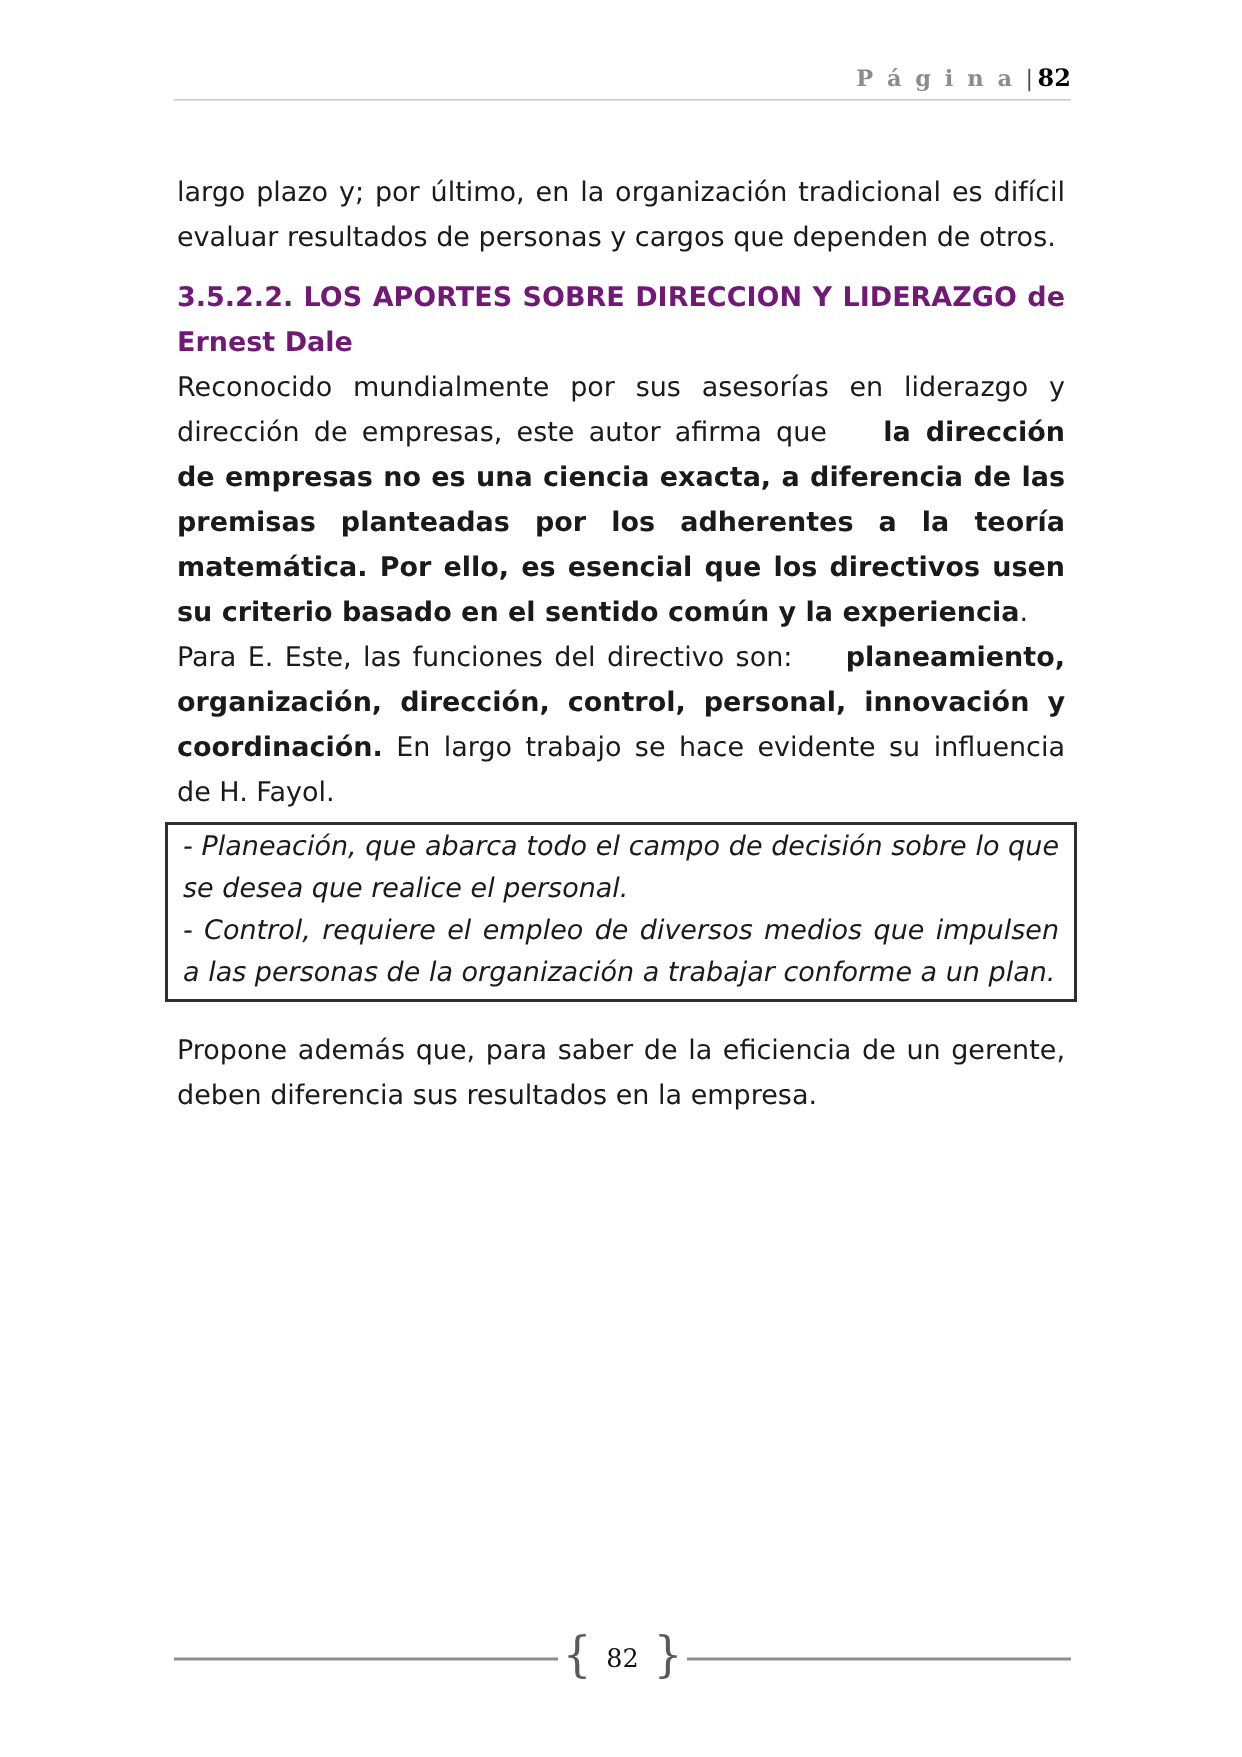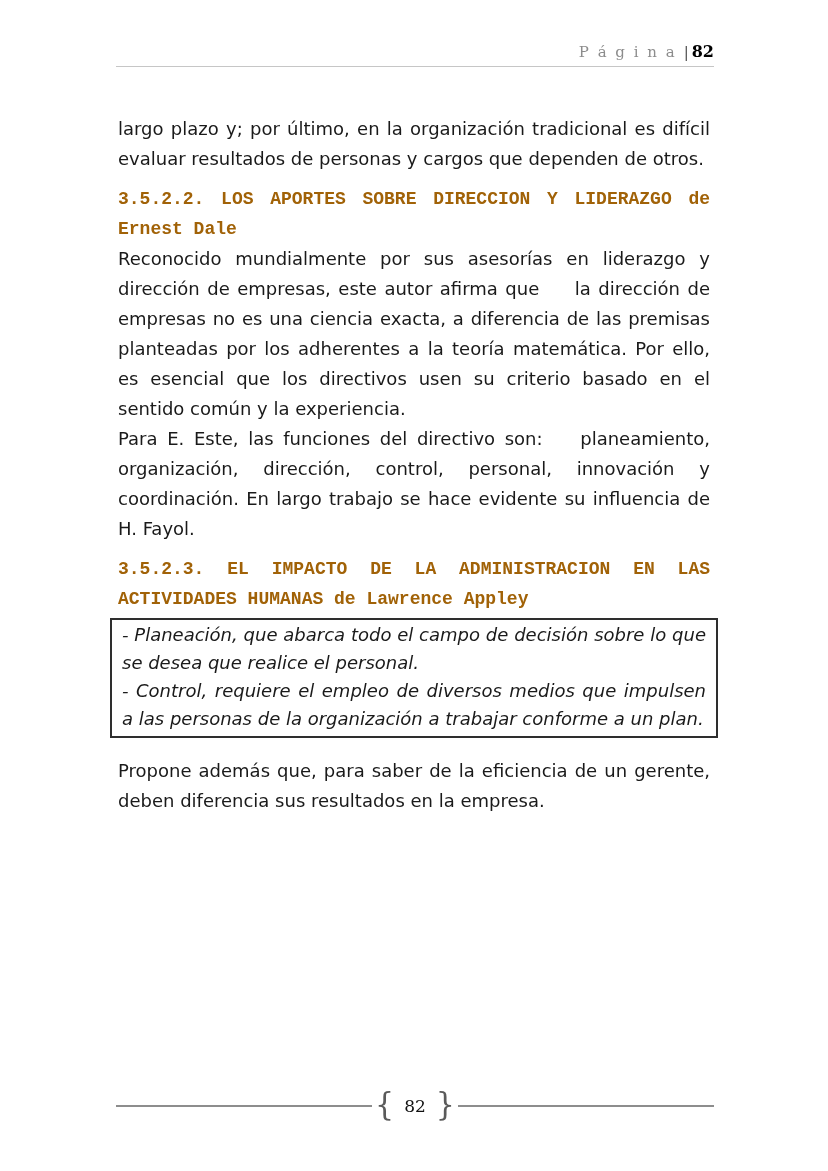--- a/index.html
+++ b/index.html
@@ -13,35 +13,35 @@
 
   
   .header {
     position: absolute; top: 42px; left: 116px; width: 598px;
     text-align: right;
     border-bottom: 1px solid #c6c6c6;
     padding-bottom: 5px;
     font-family: "DejaVu Serif", "Liberation Serif", serif;
     white-space: nowrap;
   }
-  .hlabel { color: #8c8c8c; font-size: 15px; letter-spacing: 2px; }
+  .hlabel { color: #8c8c8c; font-size: 15px; letter-spacing: 2px; font-weight: bold; }
   .hsep   { color: #4a4a4a; font-size: 15px; padding: 0 3px 0 7px; }
   .hnum   { color: #000000; font-weight: bold; font-size: 16px; }
 
   
   .content {
     position: absolute; top: 114px; left: 118px; width: 592px;
     color: #1a1a1a; font-size: 18px; line-height: 30px;
     text-align: justify;
   }
   .content p { margin: 0; }
   .content p.heading {
-    margin-top: 10px; font-weight: bold; color: #a16207; font-family: Liberation Mono, monospace;
+    margin-top: 10px; font-weight: bold; color: #701a75;
   }
-  .b  { font-weight: normal; margin-left: 28px; }
+  .b  { font-weight: bold; margin-left: 28px; }
 
   
   .box {
     margin: 4px -8px 18px -8px;
     border: 2px solid #2e2e2e;
     padding: 1px 10px 3px 10px;
   }
   .box p { font-style: italic; line-height: 28px; }
   .bi { font-weight: normal; font-style: italic; }
 
@@ -73,21 +73,20 @@
   <div class="content">
 
     <p><span>largo plazo y; por último, en la organización tradicional es difícil evaluar resultados de personas y cargos que dependen de otros.</span></p>
 
     <p class="heading"><span>3.5.2.2. LOS APORTES SOBRE DIRECCION Y LIDERAZGO de Ernest Dale</span></p>
 
     <p><span>Reconocido mundialmente por sus asesorías en liderazgo y dirección de empresas, este autor afirma que </span><span class="b">la dirección de empresas no es una ciencia exacta, a diferencia de las premisas planteadas por los adherentes a la teoría matemática. Por ello, es esencial que los directivos usen su criterio basado en el sentido común y la experiencia</span><span>.</span></p>
 
     <p><span>Para E. Este, las funciones del directivo son: </span><span class="b">planeamiento, organización, dirección, control, personal, innovación y coordinación.</span><span> En largo trabajo se hace evidente su influencia de H. Fayol.</span></p>
 
-    <p class="heading"><span>3.5.2.3. EL IMPACTO DE LA ADMINISTRACION EN LAS ACTIVIDADES HUMANAS de Lawrence Appley</span></p>
 
 
     <div class="box">
       <p><span class="bi">- Planeación,</span><span> que abarca todo el campo de decisión sobre lo que se desea que realice el personal.</span></p>
       <p><span class="bi">- Control,</span><span> requiere el empleo de diversos medios que impulsen a las personas de la organización a trabajar conforme a un plan.</span></p>
     </div>
 
 
     <p><span>Propone además que, para saber de la eficiencia de un gerente, deben diferencia sus resultados en la empresa.</span></p>
 

